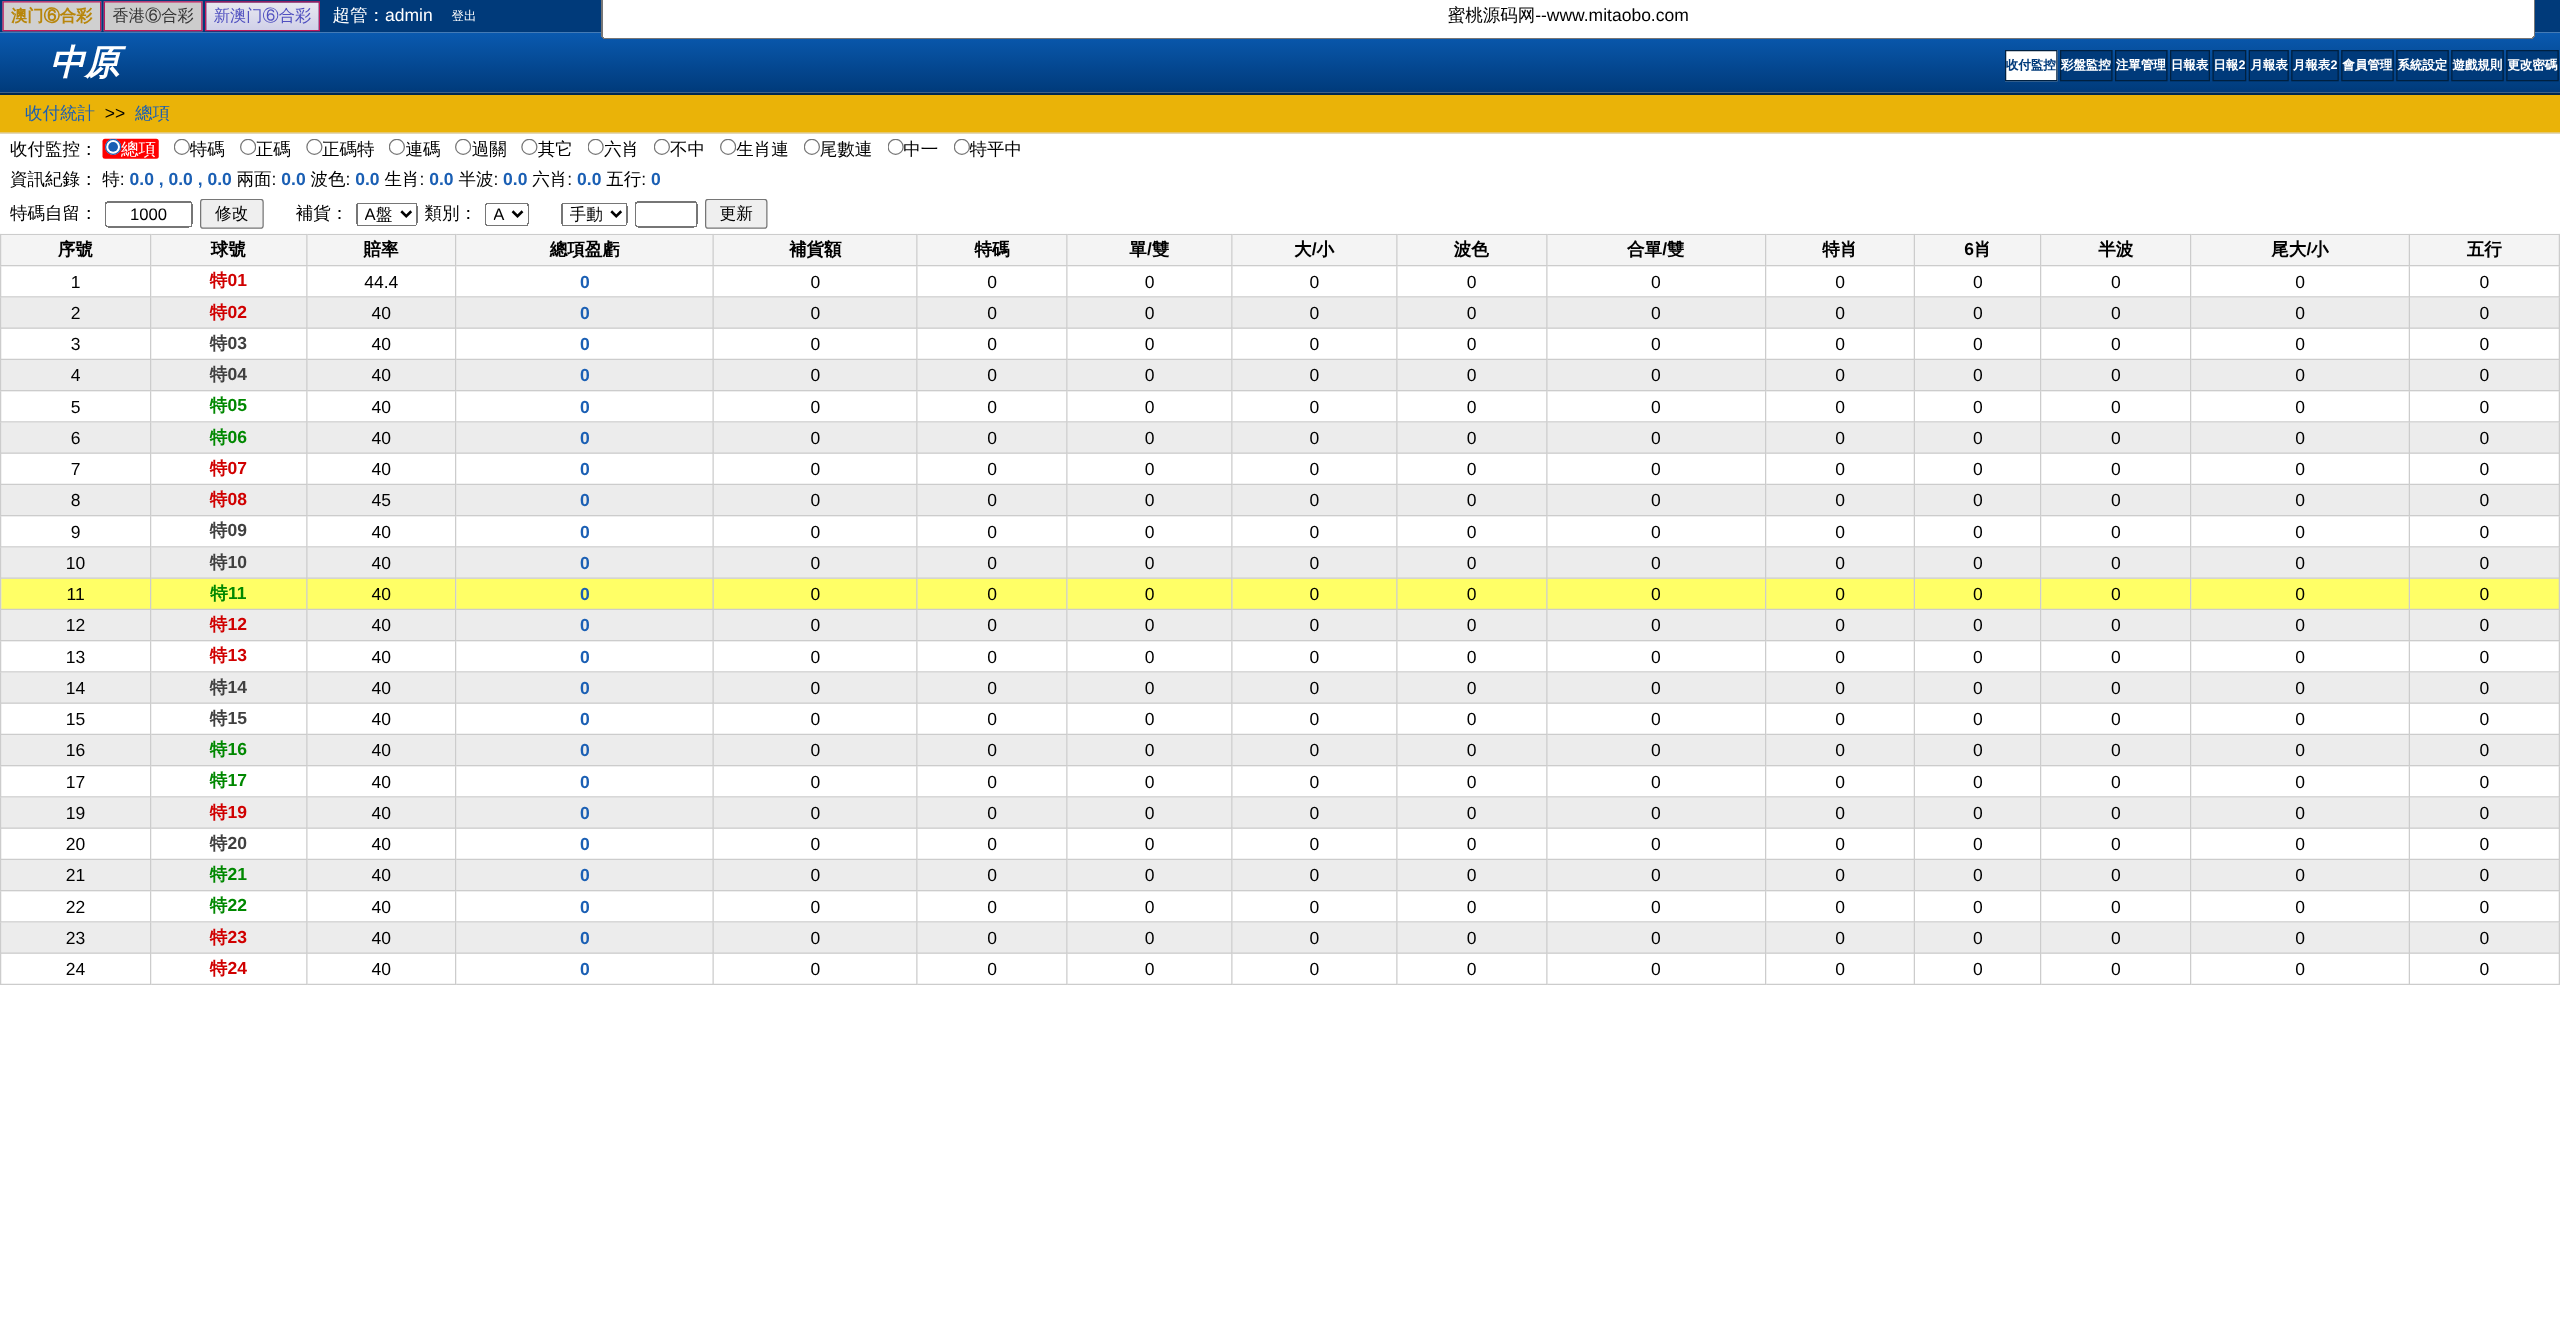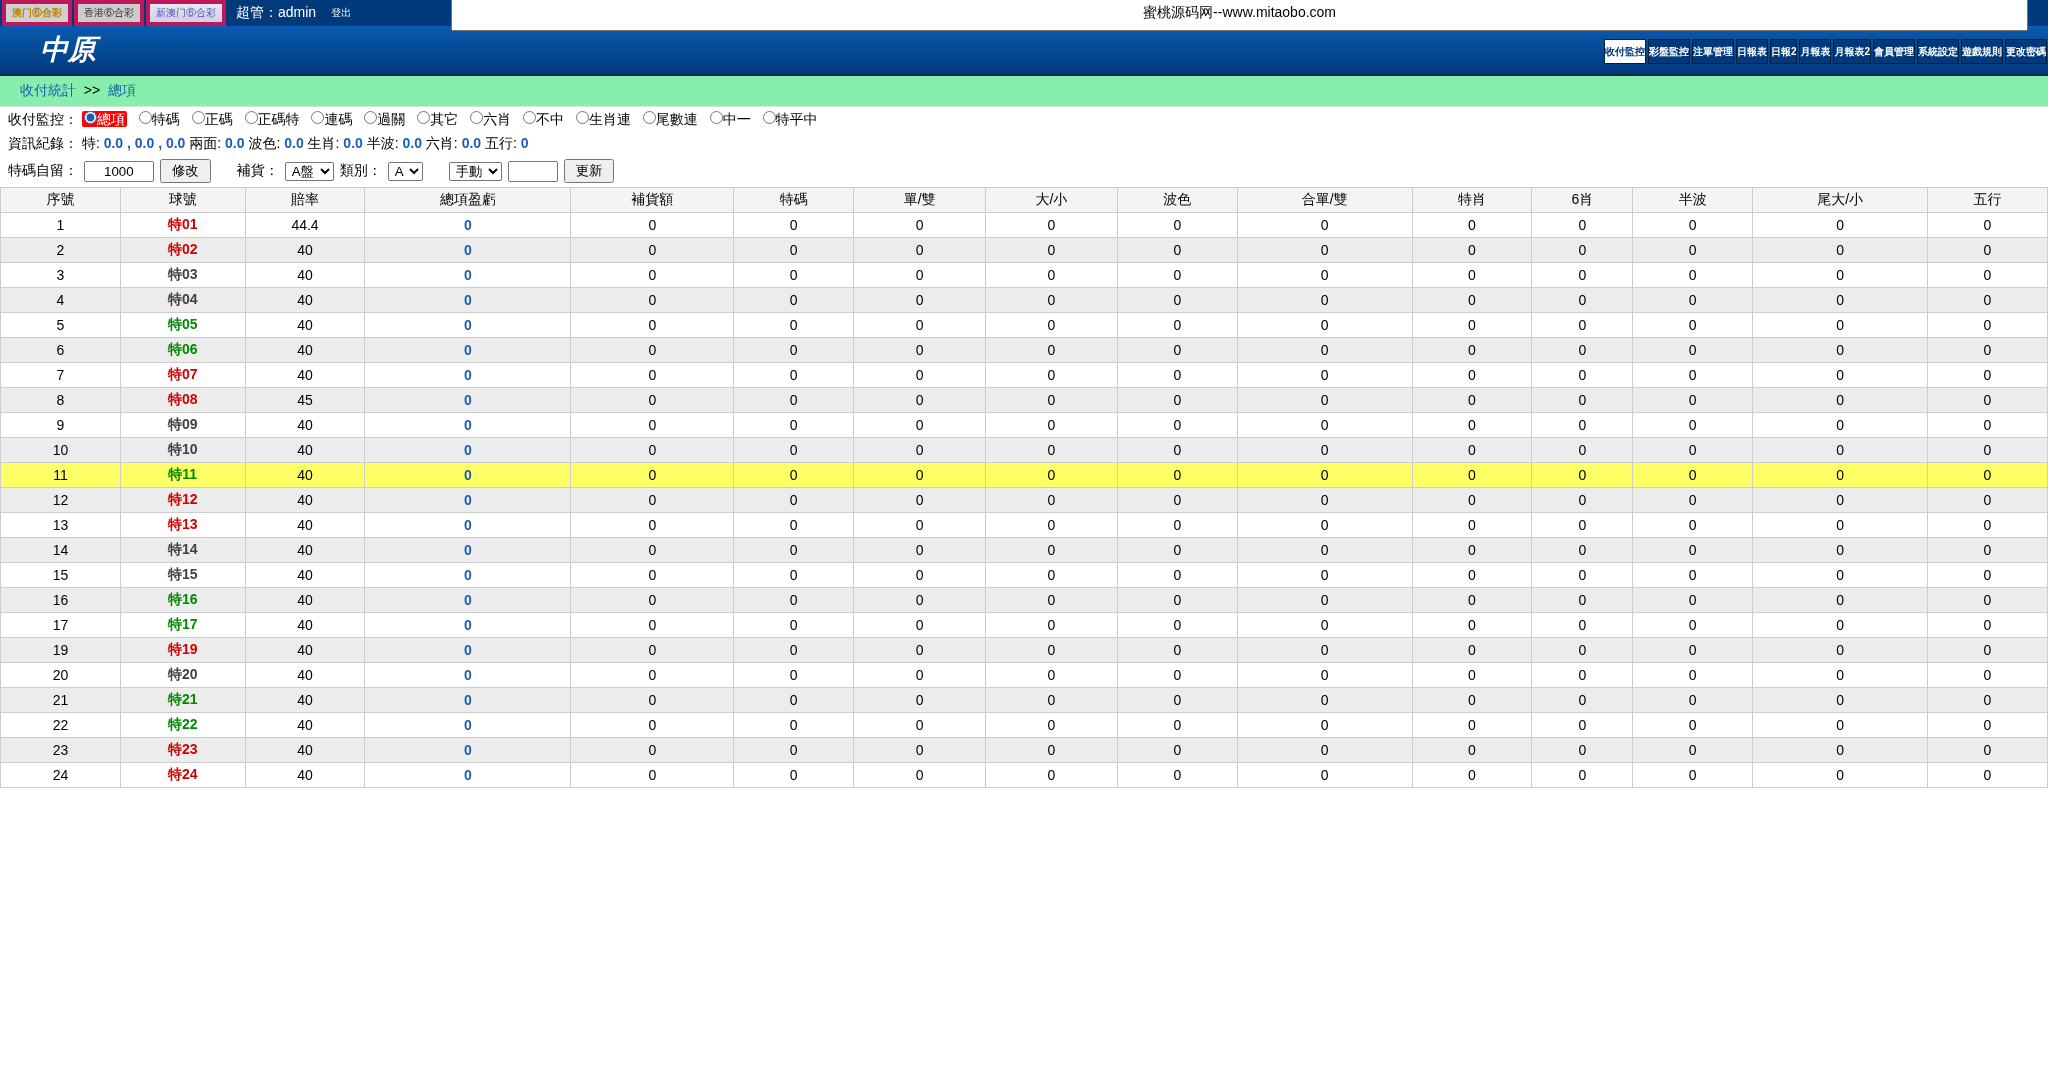--- a/index.html
+++ b/index.html
@@ -1,53 +1,53 @@
 <!DOCTYPE html>
 <html><head>
   <meta charset="utf-8">
   <style>
     * { box-sizing: border-box; margin: 0; padding: 0; }
     body { font-family: "Microsoft YaHei", Arial, sans-serif; font-size: 14px; background: #fff; overflow-x: auto; }
     
     .top-bar { background: #003a7a; height: 26px; display: flex; align-items: center; }
-    .top-btn { padding: 2px 6px; margin-left: 2px; font-size: 10px; border: 4px solid #be185d; background: #ccc; cursor: pointer; }
+    .top-btn { padding: 2px 6px; margin-left: 2px; font-size: 13px; border: 1px solid #be185d; background: #ccc; cursor: pointer; }
     .top-btn.active { background: #d0d0d0; color: #b8860b; font-weight: bold; }
     .top-btn.hk { color: #333; }
     .top-btn.na { background: linear-gradient(#e8e8f0,#d0d0e8); color: #5050c0; }
     .top-admin { color: #ffffff; margin-left: 10px; font-size: 14px; }
     .top-logout { color: #fff; margin-left: 15px; font-size: 10px; cursor: pointer; }
     .top-search { flex: 1; margin-left: 100px; margin-right: 20px; }
     .top-search input { width: 100%; height: 22px; padding: 16px 5px; text-align: center; font-size: 14px; }
     
     .nav-bar { background: linear-gradient(#0a5ab0,#003a7a); height: 50px; display: flex; align-items: center; border-bottom: 2px solid #002850; }
     .logo { color: #fff; font-size: 28px; font-weight: bold; font-style: italic; margin-left: 40px; font-family: "SimHei", sans-serif; }
     .nav-spacer { flex: 1; }
     .nav-tab { color: #fff; padding: 6px 0; background: #003a7a; border: 1px solid #002040; margin: 0 1px; cursor: pointer; font-size: 10px; font-weight: bold; }
     .nav-tab.active { background: #fff; color: #003a7a; }
     
-    .breadcrumb { background: #86efac; padding: 6px 20px; font-size: 14px; border-bottom: 1px solid #ddd; }
+    .breadcrumb { background: #eab308; padding: 6px 20px; font-size: 14px; border-bottom: 1px solid #ddd; }
     .breadcrumb a { color: #1a5fb4; text-decoration: none; }
     
     .filter-bar { padding: 4px 8px; font-size: 14px; }
     .filter-bar label { margin-right: 8px; }
     .filter-bar .selected-radio { background: red; color: #fff; padding: 0 2px; border-radius: 2px; }
     .filter-bar input[type="radio"] { accent-color: #1a5fb4; }
     
     .info-bar { padding: 2px 8px; font-size: 14px; }
     .info-bar .blue { color: #1a5fb4; font-weight: bold; }
     
     .controls { padding: 4px 8px; font-size: 14px; display: flex; align-items: center; gap: 6px; }
     .controls input[type="text"] { width: 70px; padding: 1px 18px; }
     .controls input[type="button"] { padding: 1px 10px; }
     .controls select { padding: 0 2px; }
     .controls .gap { margin-left: 20px; }
     
     table { border-collapse: collapse; width: 100%; }
     th, td { border: 1px solid #ccc; text-align: center; padding: 3px 5px; font-size: 14px; }
-    th { background: #f4f4f4; font-weight: normal; }
+    th { background: #f4f4f4; font-weight: bold; }
     tbody tr:nth-child(even) td { background: #ececec; }
     tbody tr.highlight td { background: #ffff66 !important; }
     
     .ball-red { color: #d00000; font-weight: bold; }
     .ball-blue { color: #404040; font-weight: bold; }
     .ball-green { color: #008800; font-weight: bold; }
     .col-total { color: #1a5fb4; font-weight: bold; }
     
     .table-wrap { overflow: auto; max-height: calc(100vh - 200px); }
   </style>

